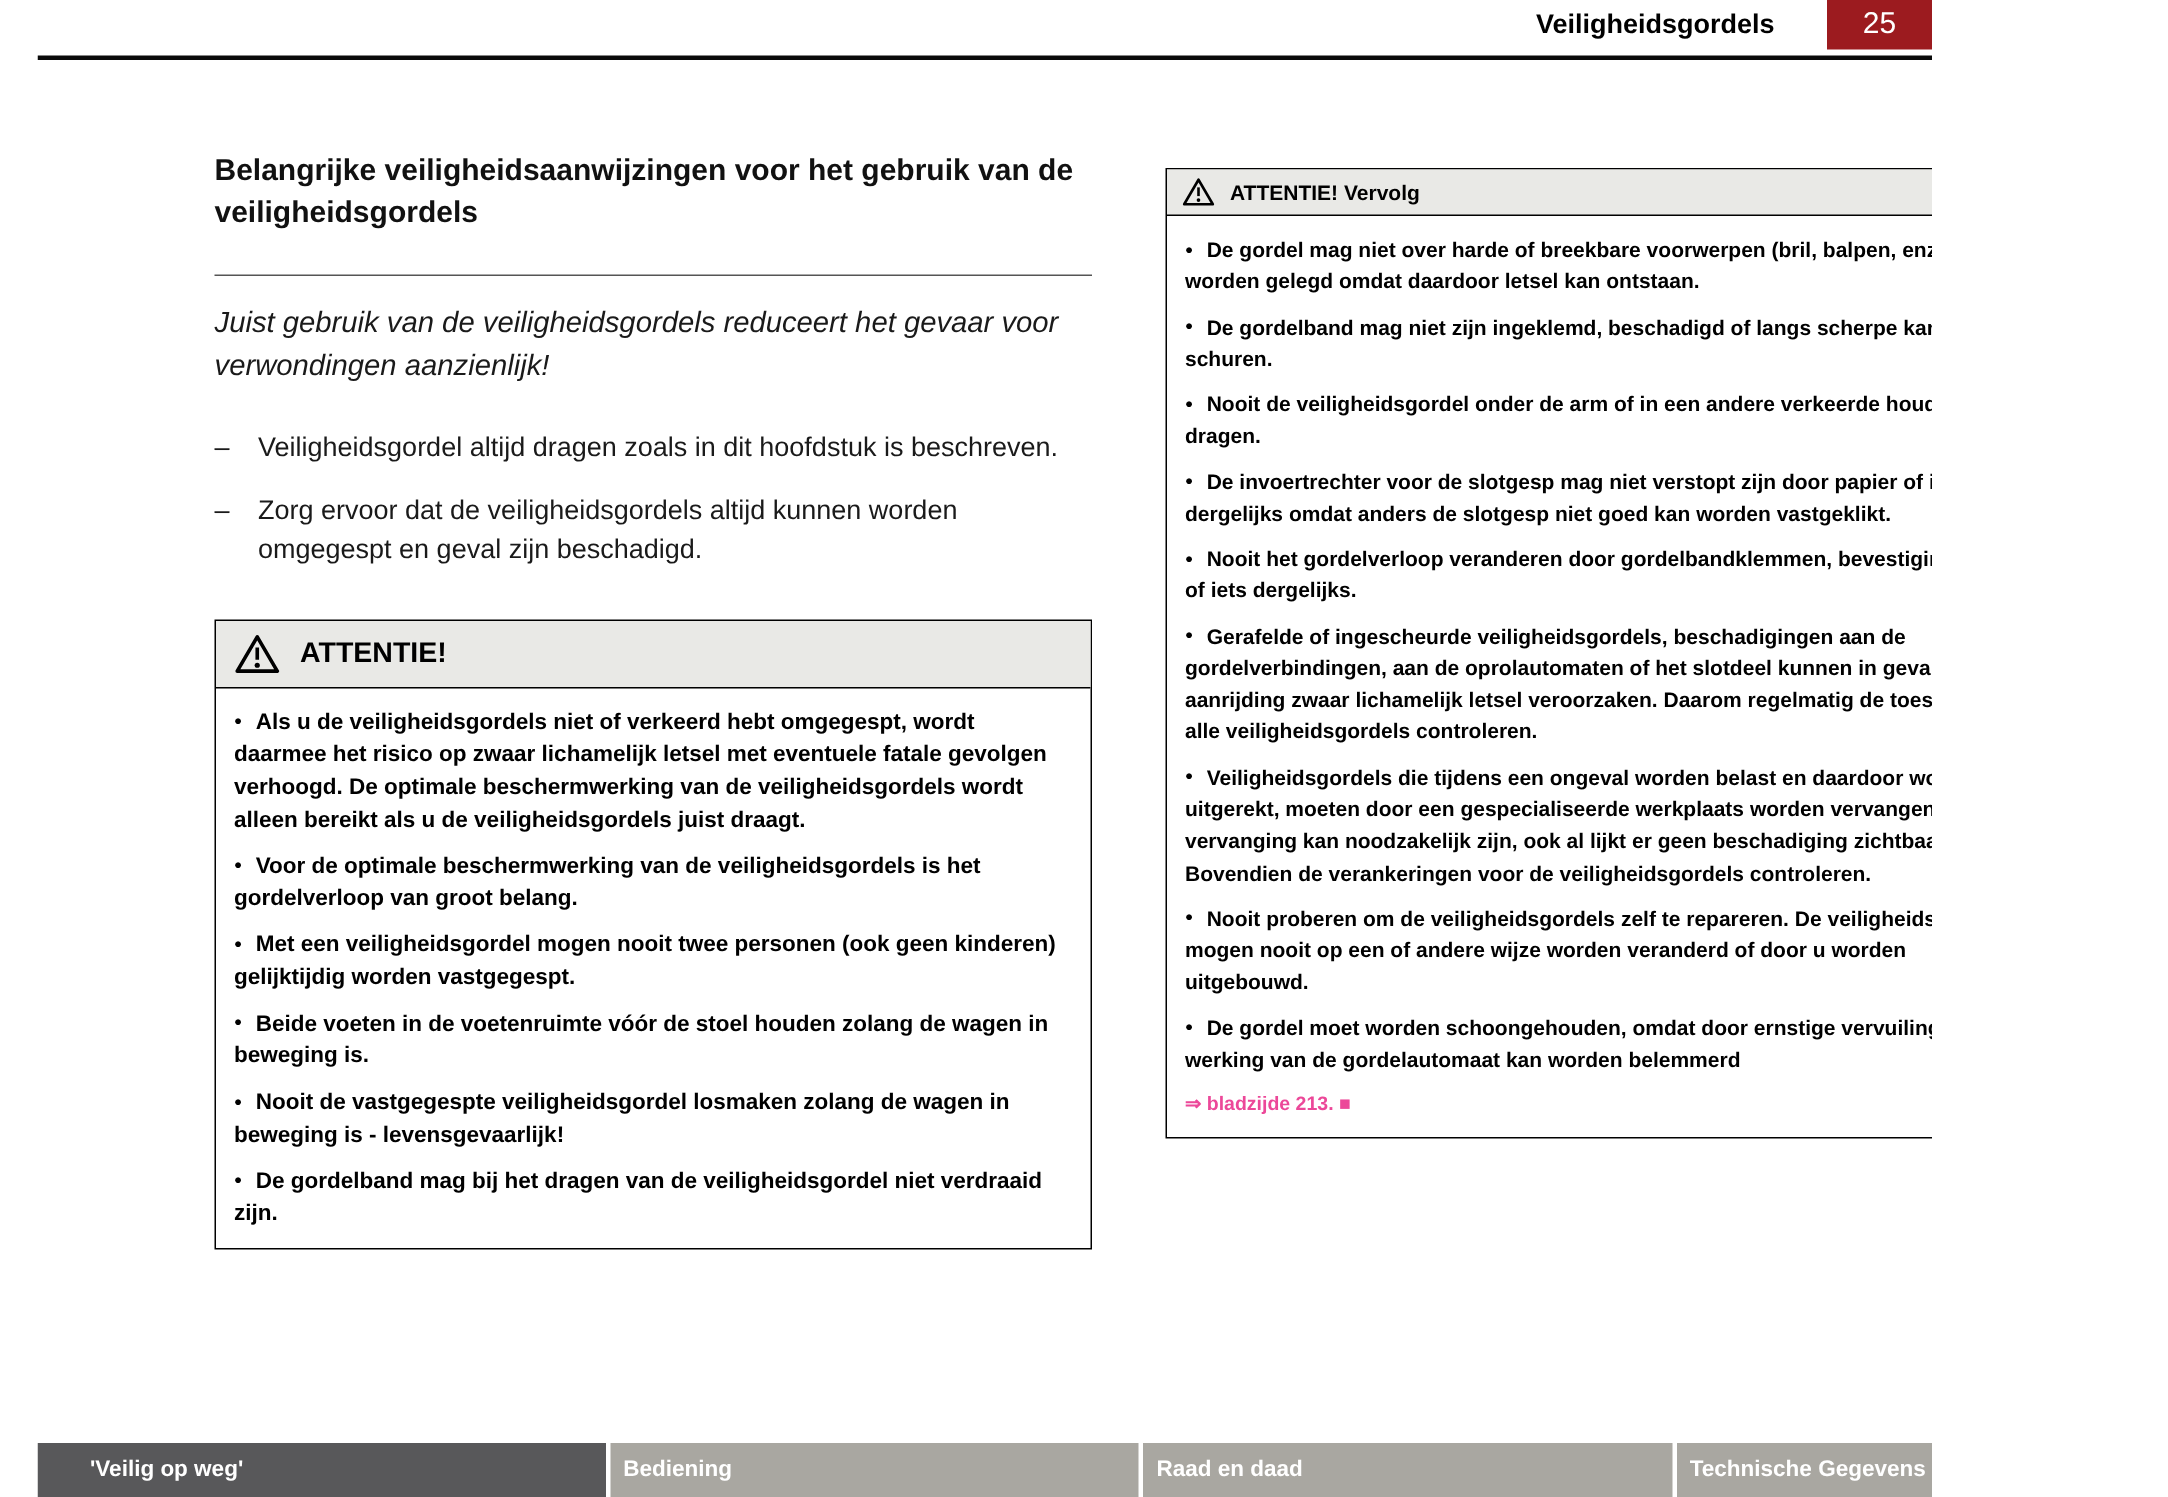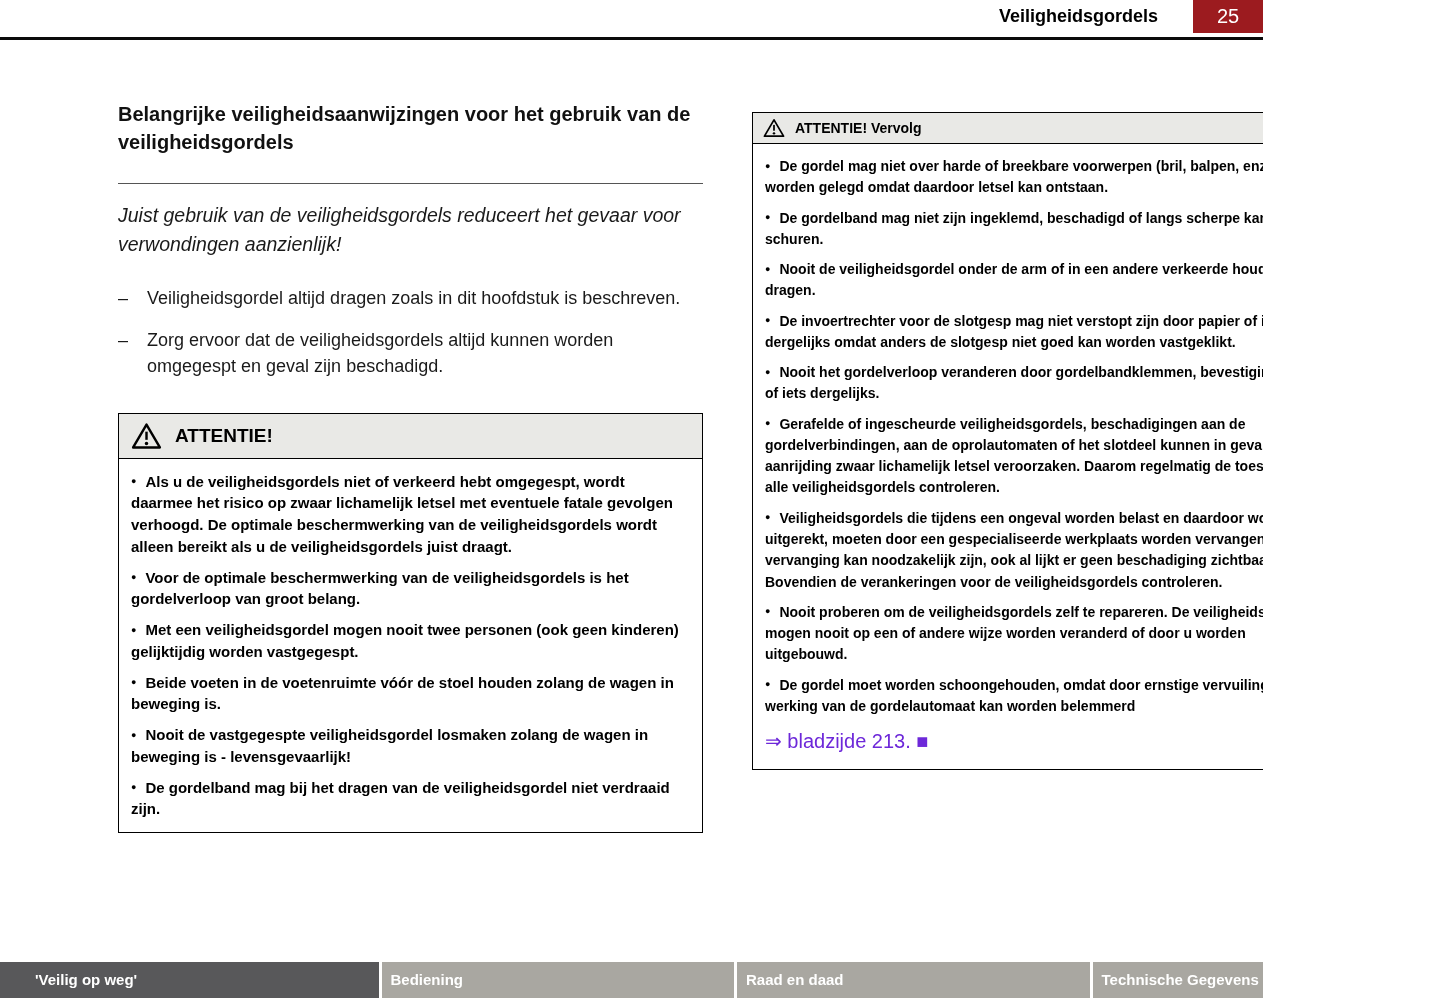--- a/index.html
+++ b/index.html
@@ -1,18 +1,18 @@
 <!DOCTYPE html>
 <html><head>
 <meta charset="utf-8">
 <style>
   * { margin:0; padding:0; box-sizing:border-box; }
   html,body { background:#ffffff; }
   body { font-family:"Liberation Sans", sans-serif; color:#1a1a1a; }
-  .page { position:relative; width:1263px; height:998px; background:#fff; overflow:hidden; }
+  .page { position:relative; width:1263px; height:998px; background:#fff; overflow:hidden;margin-left:25px; }
 
   
   .header-title{
     position:absolute; top:0; right:105px; height:33px; line-height:33px;
     font-size:18px; font-weight:bold; color:#000;
   }
   .page-num-box{
     position:absolute; top:0; right:0; width:70px; height:33px;
     background:#9c1b1f; color:#fff; font-size:20px; font-weight:normal;
     display:flex; align-items:center; justify-content:center;
@@ -50,21 +50,21 @@
   .right-box .att-head{ padding:5px 10px; gap:10px; }
   .att-title{ font-weight:bold; color:#000; }
   .left-box .att-title{ font-size:19px; }
   .right-box .att-title{ font-size:14px; }
   .att-body{ padding:12px 12px 12px 12px; }
   .att-item{ font-weight:bold; color:#000; }
   .left-box .att-item{ font-size:15px; line-height:1.45; margin-bottom:9px; }
   .right-box .att-item{ font-size:14px; line-height:1.52; margin-bottom:9px; }
   .att-item:last-child{ margin-bottom:0; }
   .bullet{ font-size:9px; vertical-align:2.5px; margin-right:9px; }
-  .att-ref{ font-weight:normal; color:#6d28d9; font-size:20px; line-height:1.52; margin-top:2px; }
+  .att-ref{ font-weight:bold; color:#ec4899; font-size:13px; line-height:1.52; margin-top:2px; }
   .warn-svg{ display:block; }
 
   
   .footer{
     position:absolute; left:0; bottom:0; width:1445px; height:36px;
     display:flex; gap:3px;
   }
   .footer-seg{
     flex:1 1 0; color:#fff; font-size:15px; font-weight:bold;
     line-height:36px; padding-left:9px; background:#a9a7a1;

